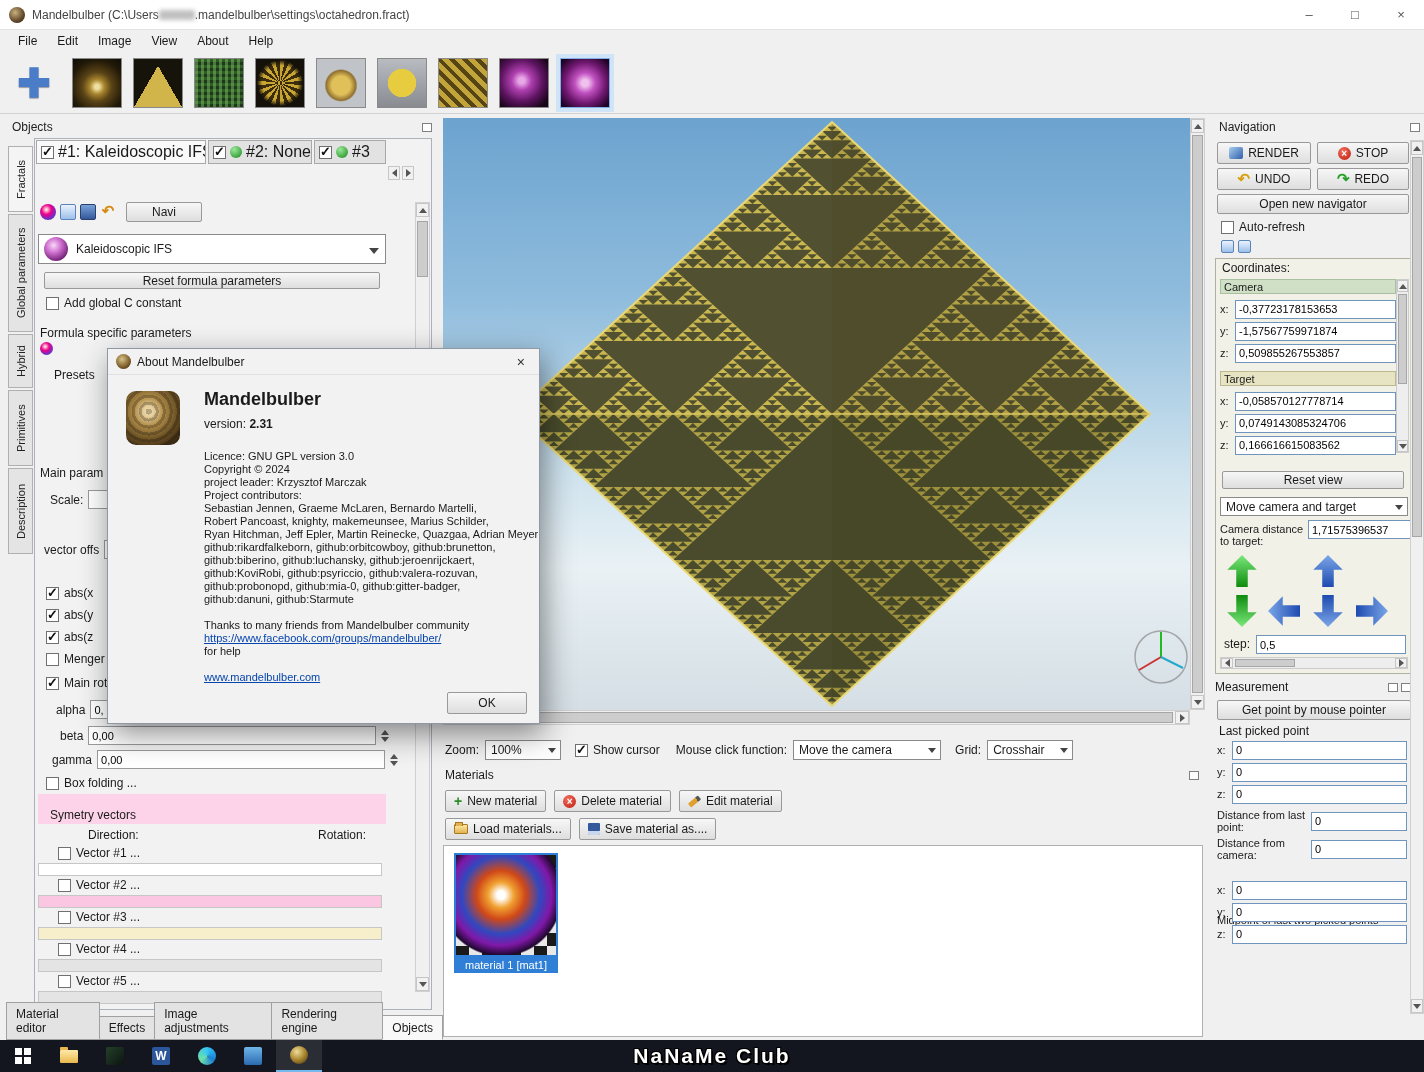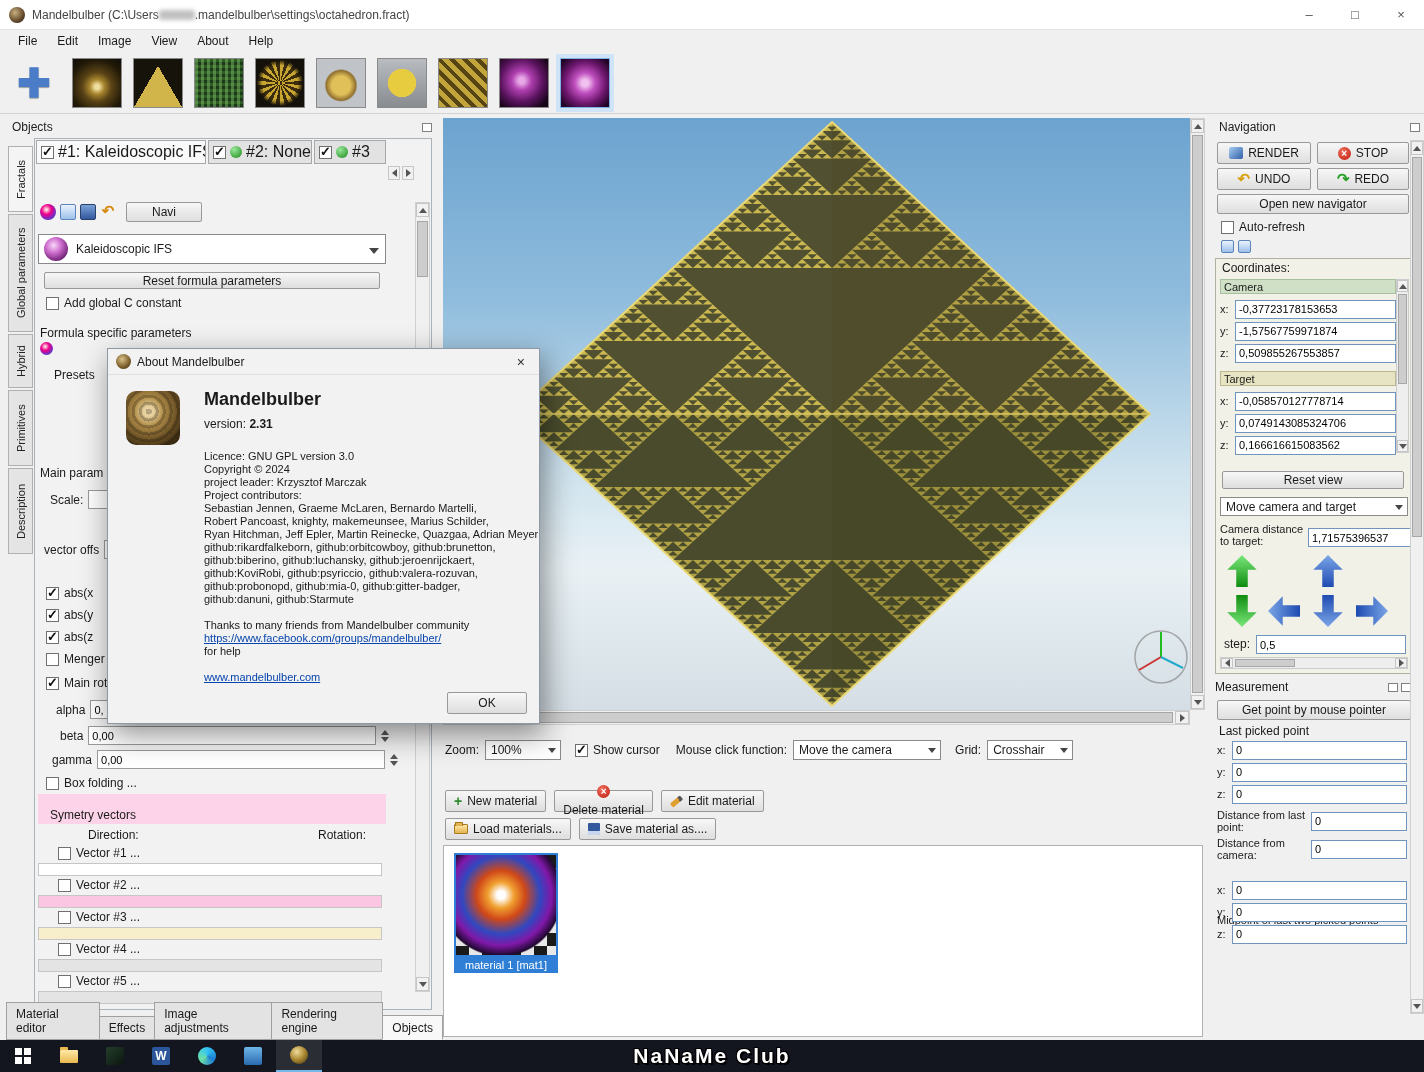--- a/index.html
+++ b/index.html
@@ -1186,26 +1186,30 @@
         <span>Move the camera</span>
         <span class="carr"></span>
       </div>
     <span class="lbl" style="margin-left:8px;">Grid:</span>
     <div class="combo" style="width:86px;">
         <span>Crosshair</span>
         <span class="carr"></span>
       </div>
   </div>
 
+  <div id="mat-head">
+    <span>Materials</span>
+    <span class="dock-ic"></span>
+  </div>
   <div id="mat-tb1">
     <div class="btn" style="height:22px;padding:0 8px;">
         <span class="ic ic-plus">+</span>
         <span>New material</span>
       </div>
-    <div class="btn" style="height:22px;padding:4px 8px;flex-direction:column;">
+    <div class="btn" style="height:22px;padding:4px 8px;">
         <span class="ic ic-stop"></span>
         <span>Delete material</span>
       </div>
     <div class="btn" style="height:22px;padding:0 8px;">
         <span class="ic ic-edit"></span>
         <span>Edit material</span>
       </div>
   </div>
   <div id="mat-tb2">
     <div class="btn" style="height:22px;padding:0 8px;">
@@ -1294,21 +1298,21 @@
       <div class="sbtn" style="height:12px;">
           <span class="td"></span>
         </div>
     </div>
     <div class="btn" style="position:absolute;left:6px;top:212px;width:182px;height:18px;">Reset view</div>
     <div class="combo" style="position:absolute;left:4px;top:238px;width:188px;height:19px;">
         <span>Move camera and target</span>
         <span class="carr"></span>
       </div>
     <div style="position:absolute;left:4px;top:264px;width:86px;font-size:11px;line-height:12px;">Camera distance to target:</div>
-    <input class="cfield" style="position: absolute; left: 92px; top: 269px; width: 112px;" value="1,71575396537">
+    <input class="cfield" style="position: absolute; left: 92px; top: 261px; width: 112px;" value="1,71575396537">
     <span class="fat green" style="position:absolute;left:10px;top:296px;"></span>
     <span class="fat blue" style="position:absolute;left:96px;top:296px;"></span>
     <span class="fat green down" style="position:absolute;left:10px;top:336px;"></span>
     <span class="fat blue left" style="position:absolute;left:52px;top:336px;"></span>
     <span class="fat blue down" style="position:absolute;left:96px;top:336px;"></span>
     <span class="fat blue right" style="position:absolute;left:140px;top:336px;"></span>
     <span style="position:absolute;left:8px;top:378px;font-size:12px;">step:</span>
     <input class="cfield" style="position: absolute; left: 40px; top: 376px; width: 150px;" value="0,5">
     <div class="hscroll2">
       <div class="sbtn">

